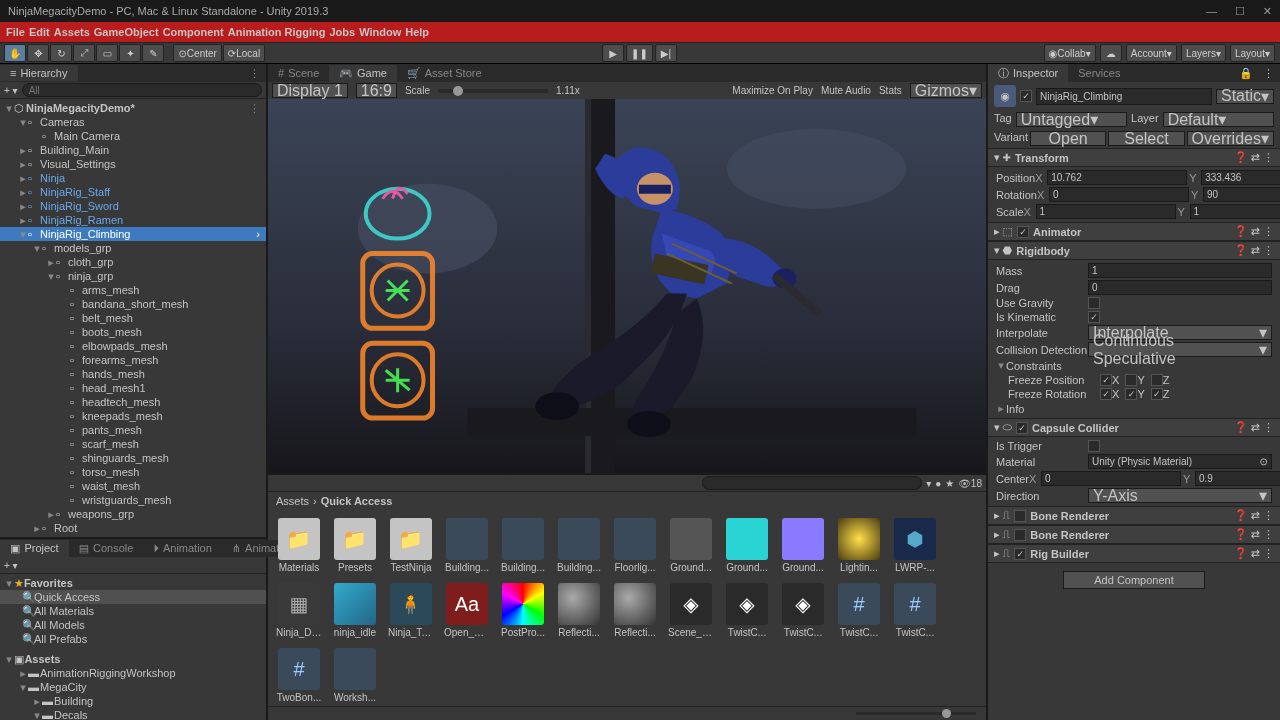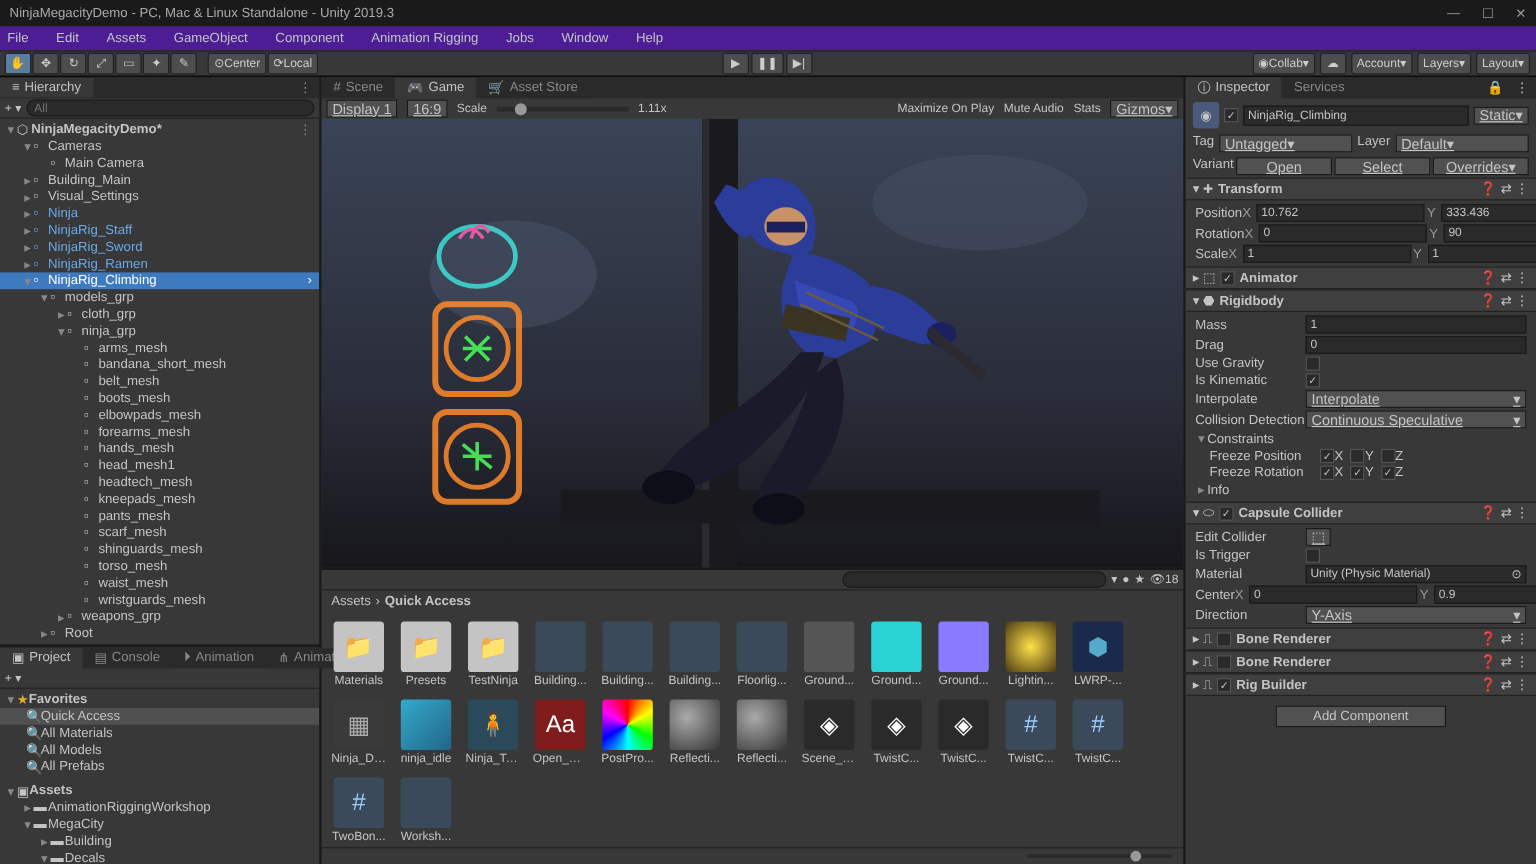--- a/index.html
+++ b/index.html
@@ -1,20 +1,20 @@
 <!DOCTYPE html>
 <html><head>
 <meta charset="utf-8">
 <style>
 * { box-sizing: border-box; margin: 0; padding: 0; }
 body { font-family: "Segoe UI", Arial, sans-serif; font-size: 11px; color: #c4c4c4; background: #383838; width: 1280px; height: 720px; overflow: hidden; }
 .titlebar { background: #1a1a1a; height: 22px; display: flex; align-items: center; padding: 0 8px; }
 .titlebar .title { flex: 1; font-size: 11px; color: #aaa; }
 .win-btns { display: flex; gap: 18px; color: #999; }
-.menubar { background: #4c1d95; height: 20px; display: flex; align-items: center; padding: 0 6px; gap: 23px; color: #c4c4c4; }
+.menubar { background: #b91c1c; height: 20px; display: flex; align-items: center; padding: 0 6px; gap: 4px; color: #c4c4c4; font-weight: bold; }
 .menubar span { cursor: default; }
 .toolbar { background: #383838; height: 22px; border-top: 1px solid #222; border-bottom: 1px solid #000; display: flex; align-items: center; padding: 0 4px; }
 .tool-btn { background: #4d4d4d; border: 1px solid #222; height: 18px; min-width: 22px; margin-right: 1px; display: inline-flex; align-items: center; justify-content: center; border-radius: 2px; font-size: 10px; color: #ccc; padding: 0 4px; }
 .tool-btn.active { background: #5a7ea0; }
 .center-play { position: absolute; left: 50%; transform: translateX(-50%); display: flex; gap: 1px; }
 .right-tools { margin-left: auto; display: flex; gap: 3px; }
 .main { display: flex; height: calc(100% - 64px); }
 .panel-tab { background: #2a2a2a; height: 18px; display: flex; align-items: center; }
 .tab { padding: 2px 10px; background: #383838; font-size: 11px; display: flex; align-items: center; gap: 4px; }
 .tab.inactive { background: #2a2a2a; color: #888; }
@@ -38,21 +38,21 @@
 .inspector { width: 292px; display: flex; flex-direction: column; font-size: 11px; }
 .ins-body { flex: 1; overflow: hidden; }
 .comp-head { background: #3f3f3f; padding: 2px 6px; display: flex; align-items: center; gap: 4px; border-top: 1px solid #222; border-bottom: 1px solid #222; }
 .comp-body { padding: 2px 8px; }
 .prop { display: flex; align-items: center; padding: 1px 0; }
 .prop .k { width: 92px; }
 .prop .xyz { display: flex; gap: 2px; flex: 1; }
 .prop .xyz span { flex: 1; display: flex; align-items: center; }
 .prop .xyz .lbl { width: 12px; color: #999; }
 .val { background: #2a2a2a; border: 1px solid #1a1a1a; padding: 0 3px; height: 15px; flex: 1; color: #c4c4c4; font-size: 10px; }
-.dd { background: #515151; border: 1px solid #1a1a1a; padding: 0 4px; height: 15px; display: inline-flex; align-items: center; font-size: 12px; text-decoration: underline; }
+.dd { background: #515151; border: 1px solid #1a1a1a; padding: 0 4px; height: 15px; display: inline-flex; align-items: center; font-size: 16px; }
 .chk { width: 12px; height: 12px; border: 1px solid #555; background: #2a2a2a; display: inline-flex; align-items: center; justify-content: center; font-size: 9px; }
 .add-comp { background: #515151; padding: 2px 30px; margin: 8px auto; display: block; border: 1px solid #1a1a1a; color: #c4c4c4; font-size: 11px; }
 .search-input { background: #2a2a2a; border: 1px solid #1a1a1a; border-radius: 8px; height: 14px; flex: 1; padding: 0 6px; color: #888; font-size: 10px; }
 .fav-star { color: #e8b020; }
 </style>
 </head>
 <body>
 
 <div class="titlebar">
   <span class="title">NinjaMegacityDemo - PC, Mac &amp; Linux Standalone - Unity 2019.3</span>
@@ -490,24 +490,20 @@
         <div class="prop" style="padding-left:12px"><span class="k">Freeze Rotation</span><span class="chk">✓</span> X &nbsp;<span class="chk">✓</span> Y &nbsp;<span class="chk">✓</span> Z</div>
         <div class="prop">
             <span class="fold">▸</span>
             <span>Info</span>
           </div>
       </div>
 
       <div class="comp-head">▾ ⬭ <span class="chk">✓</span> <b>Capsule Collider</b><span style="flex:1"></span>❓ ⇄ ⋮</div>
       <div class="comp-body">
         <div class="prop">
-            <span class="k">Edit Collider</span>
-            <span class="dd">⬚</span>
-          </div>
-        <div class="prop">
             <span class="k">Is Trigger</span>
             <span class="chk"></span>
           </div>
         <div class="prop">
             <span class="k">Material</span>
             <span class="val" style="display:flex;align-items:center"><span>Unity (Physic Material)</span><span style="flex:1"></span>⊙</span>
           </div>
         <div class="prop">
             <span class="k">Center</span>
             <div class="xyz">

